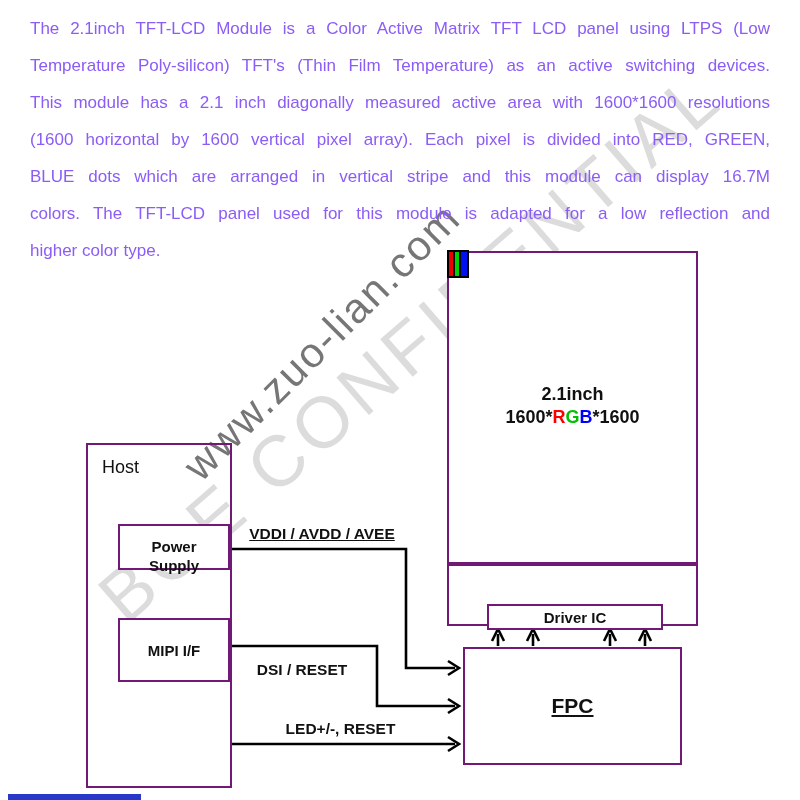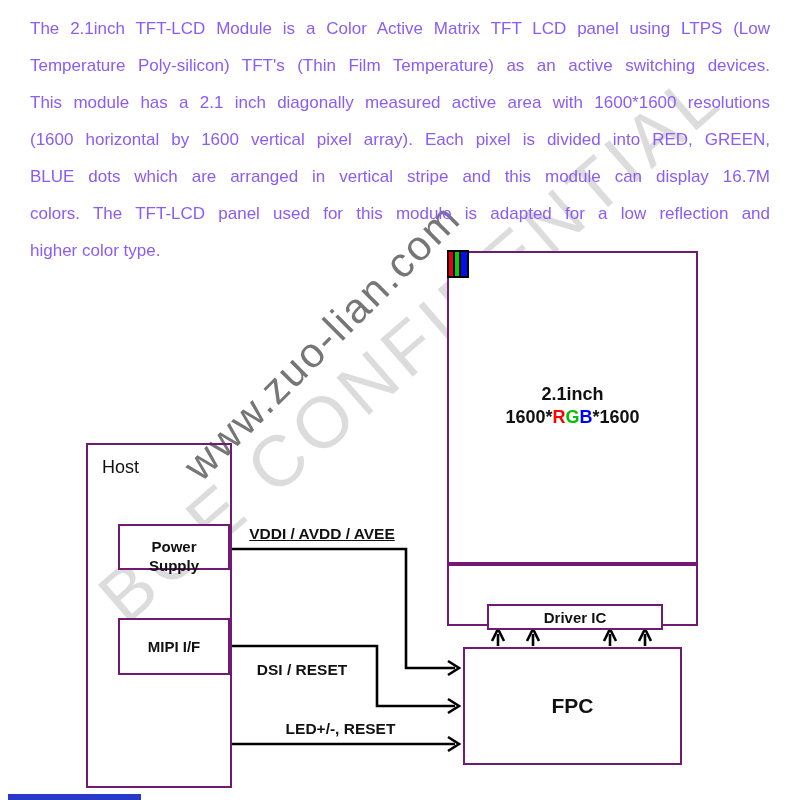--- a/index.html
+++ b/index.html
@@ -23,38 +23,38 @@
   .jline.last{text-align-last:left;}
 
   
   .box{position:absolute;border:2px solid #701a75;box-sizing:border-box;z-index:4;background:#fff;}
   .host{left:86px;top:443px;width:146px;height:345px;background:transparent;}
   .host-label{margin:12px 0 0 14px;font-weight:normal;font-size:18px;}
   .hblock{left:118px;width:112px;display:flex;align-items:center;justify-content:center;
           text-align:center;font-weight:bold;font-size:15px;line-height:19px;}
   .pwr{top:524px;height:46px;}
   .pwr span{display:inline-block;max-width:70px;margin-top:17px;}
-  .mipi{top:618px;height:57px;}
+  .mipi{top:618px;height:64px;}
   .led{top:720px;height:48px;}
 
   .panel{left:447px;top:251px;width:251px;height:313px;}
   .panel-label{position:absolute;left:0;right:0;top:130px;text-align:center;
                font-weight:bold;font-size:18px;line-height:23px;}
   .red{color:#ff0000;} .green{color:#00c000;} .blue{color:#0000ff;}
 
   .rgb-icon{position:absolute;left:-2px;top:-3px;width:22px;height:28px;background:#000;
             display:flex;gap:2px;padding:2px;box-sizing:border-box;}
   .stripe{flex:1;} .stripe-r{background:#ee0000;} .stripe-g{background:#00d300;}
   .stripe-b{flex:1.35;background:#0010f0;}
 
   .driver-area{left:447px;top:564px;width:251px;height:62px;}
   .driver-ic{left:487px;top:580px;width:176px;height:26px;display:flex;align-items:center;
              justify-content:center;font-weight:bold;font-size:15px;margin-top:24px;}
   .fpc{left:463px;top:647px;width:219px;height:118px;border-width:2.5px;display:flex;
-       align-items:center;justify-content:center;font-weight:bold;font-size:21px;}
+       align-items:center;justify-content:center;font-weight:bold;font-size:21px;text-decoration:underline;}
 
   
   .sig{position:absolute;z-index:4;font-weight:bold;font-size:15.5px;text-align:center;white-space:nowrap;}
   .sig-vddi{left:236px;top:525px;width:172px;text-decoration:underline;}
   .sig-dsi{left:232px;top:624px;width:140px;margin-top:37px;}
   .sig-led{left:258px;top:720px;width:165px;}
 
   
   .connectors{position:absolute;left:0;top:0;z-index:3;}
   .connectors path{stroke:#000;stroke-width:2.6;fill:none;}

